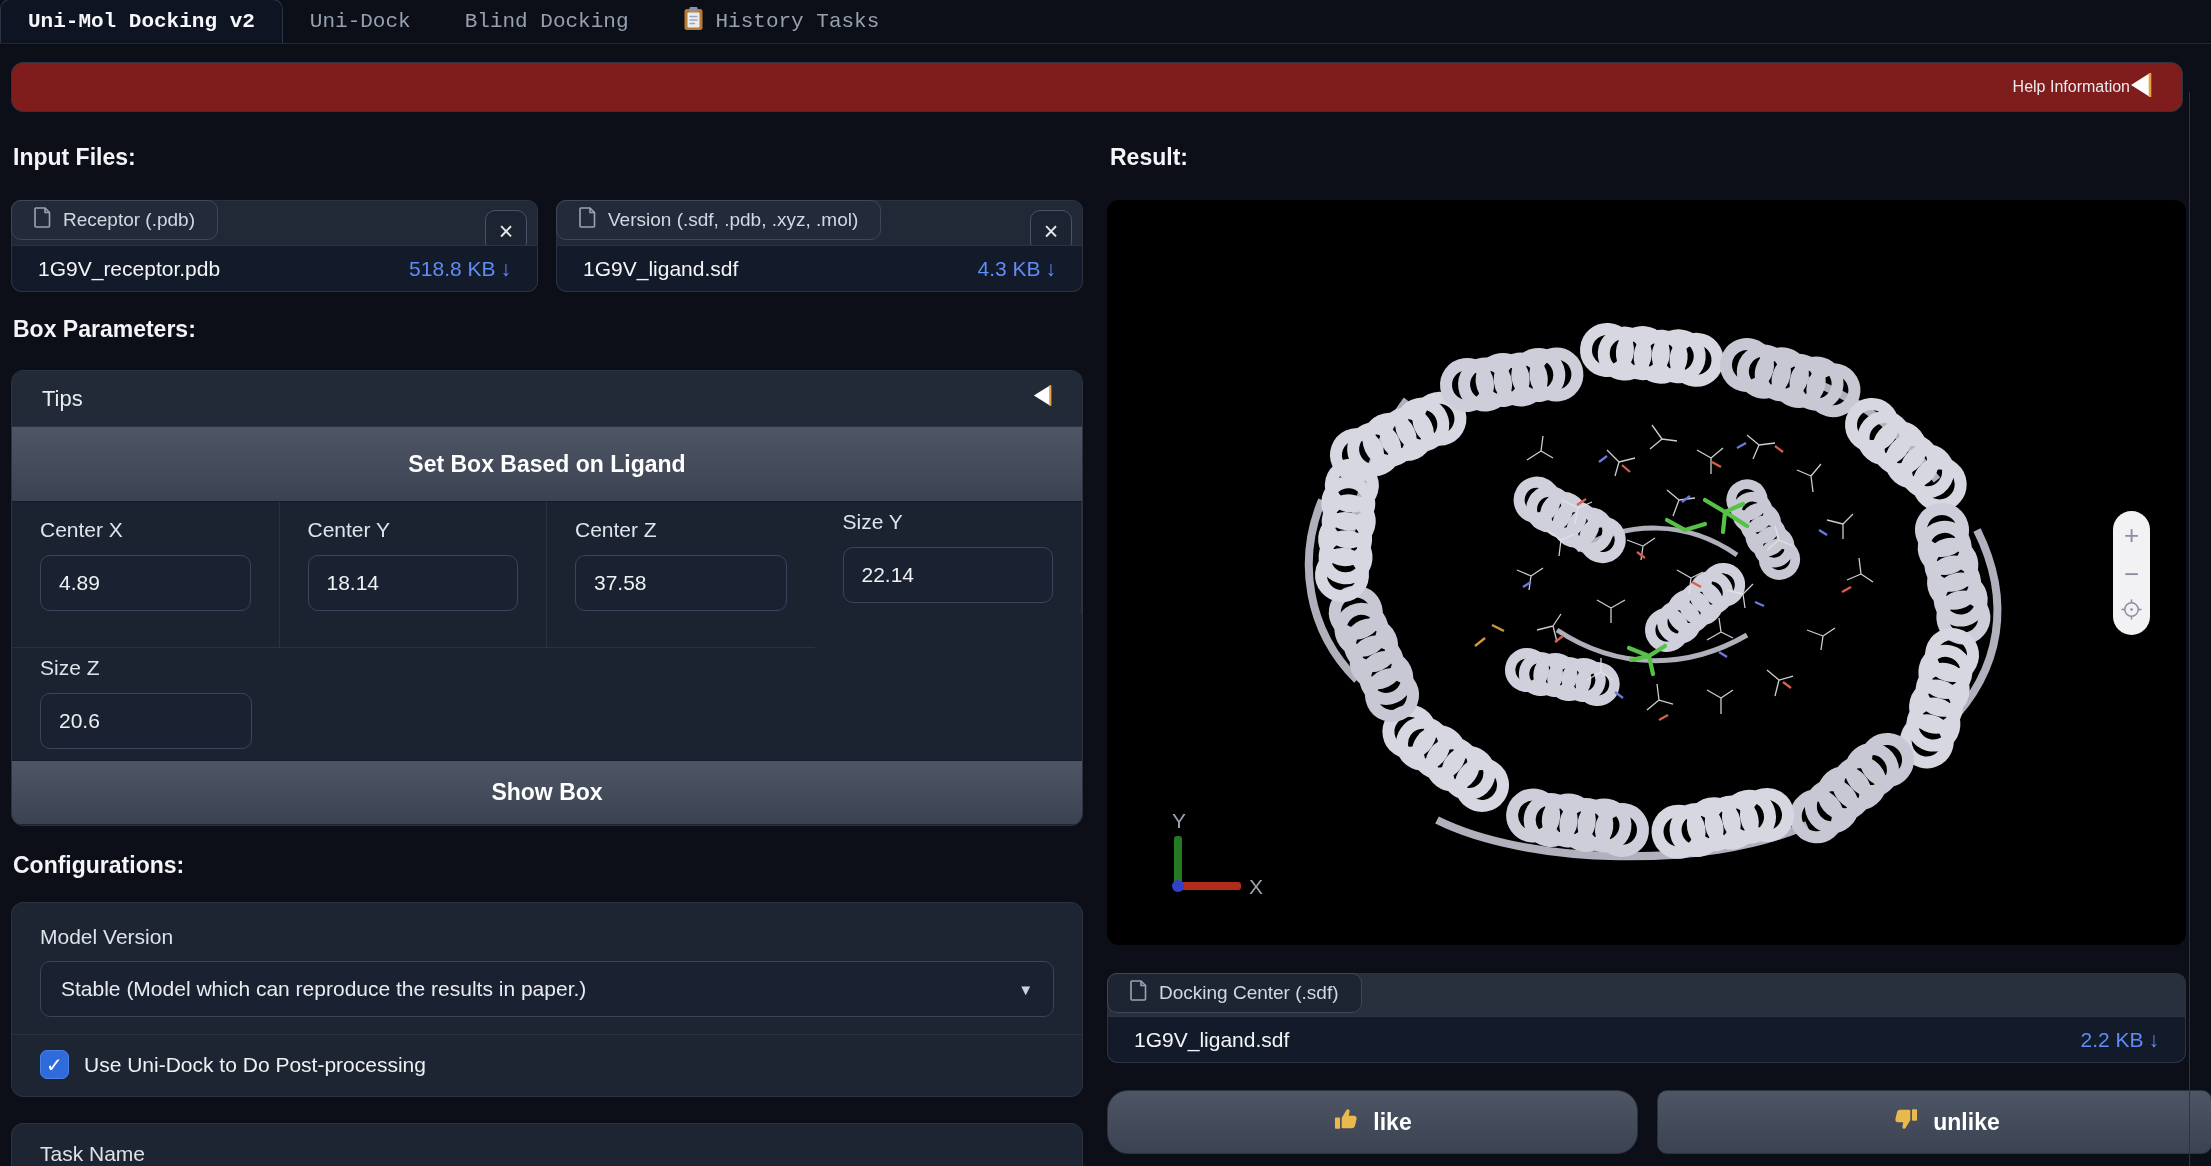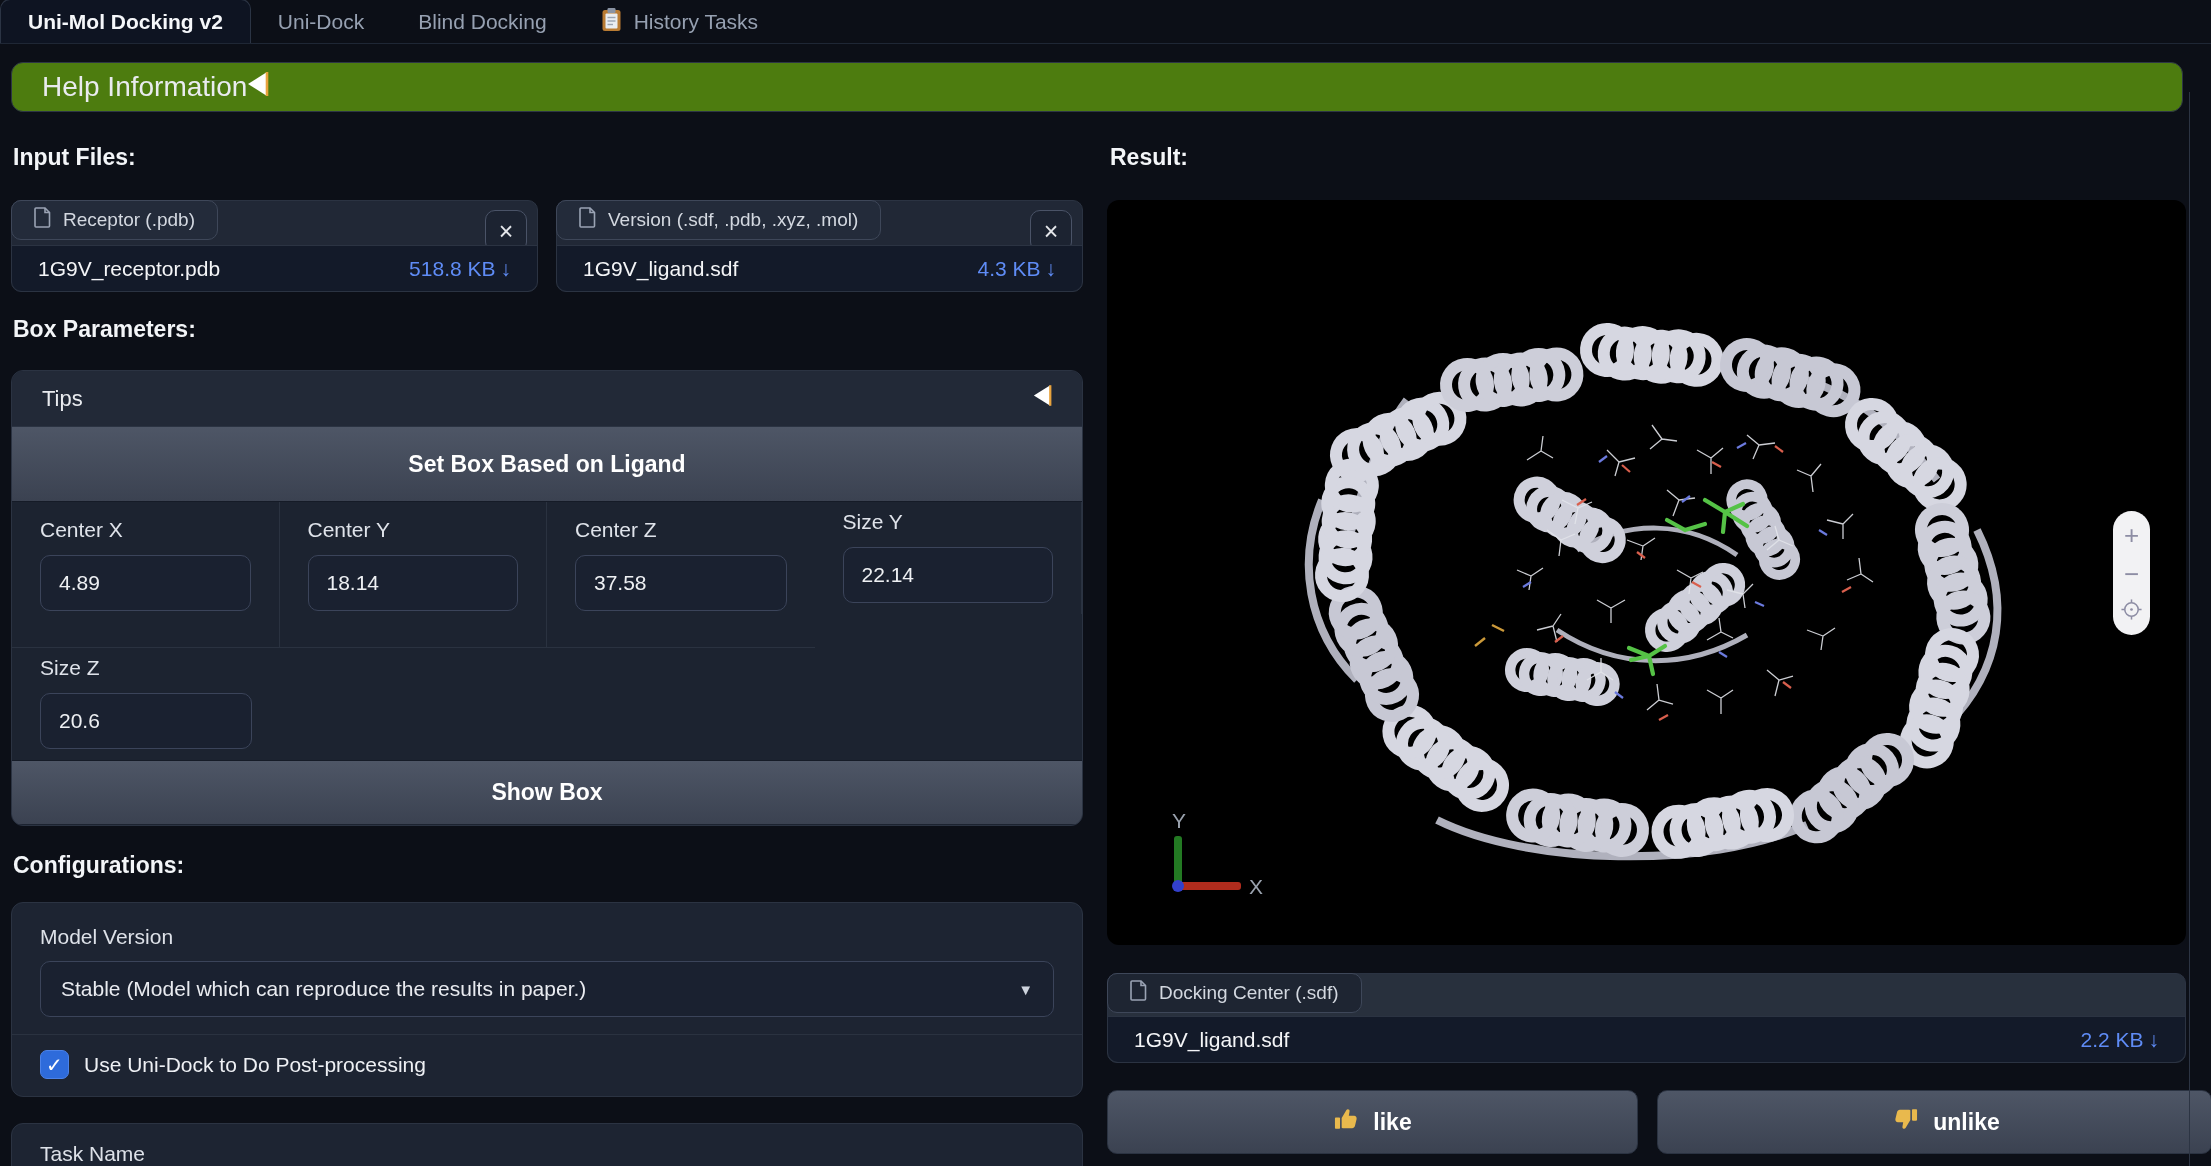--- a/index.html
+++ b/index.html
@@ -2,27 +2,27 @@
 <html><head>
 <meta charset="utf-8">
 <style>
   html,body{margin:0;padding:0;background:#0c0f17;}
   .page{position:relative;width:2211px;height:1166px;background:#0c0f17;overflow:hidden;
         font-family:"Liberation Sans","DejaVu Sans",sans-serif;color:#e8eaee;}
   
   .tab-bar{position:absolute;left:0;top:0;width:2211px;height:44px;display:flex;align-items:flex-end;
            border-bottom:1px solid #1f2735;box-sizing:border-box;}
   .tab{height:43px;display:flex;align-items:center;gap:12px;padding:0 27px;font-size:21px;
-       color:#96a0b1;cursor:pointer;box-sizing:border-box;}
+       color:#96a0b1;cursor:pointer;box-sizing:border-box;font-family:Liberation Mono, monospace;}
   .tab.active{height:44px;background:#0e1422;border:1px solid #2b3444;border-bottom:none;
               border-radius:10px 10px 0 0;color:#f5f7fa;font-weight:700;}
   
-  .help{position:absolute;left:11px;top:62px;width:2172px;height:50px;background:#4d7c0f;
+  .help{position:absolute;left:11px;top:62px;width:2172px;height:50px;background:#7f1d1d;
         border:1px solid #2d3545;border-radius:12px;display:flex;align-items:center;
-        justify-content:flex-start;padding:0 30px;box-sizing:border-box;font-size:28px;color:#e9ebef;cursor:pointer;}
+        justify-content:flex-end;padding:0 30px;box-sizing:border-box;font-size:16px;color:#e9ebef;cursor:pointer;}
   
   .sec-heading{position:absolute;left:13px;font-size:23px;font-weight:700;color:#f3f5f8;}
   
   .file-comp{position:absolute;top:200px;width:527px;height:92px;background:#212836;
              border:1px solid #2b3342;border-radius:10px;box-sizing:border-box;}
   .file-tab{position:absolute;left:-1px;top:-1px;height:40px;display:inline-flex;align-items:center;gap:12px;
             padding:0 22px;background:#232b3a;border:1px solid #3e4759;border-radius:10px;
             font-size:19px;color:#d3d8e0;box-sizing:border-box;white-space:nowrap;}
   .file-close{position:absolute;top:9px;right:10px;width:42px;height:42px;background:#1c2331;
               border:1px solid #4a5367;border-radius:10px;display:flex;align-items:center;justify-content:center;
@@ -375,21 +375,21 @@
     </div>
     <div class="file-row">
       <span class="file-name">1G9V_ligand.sdf</span>
       <span class="file-size">
         <span>2.2 KB</span>
         <span>↓</span>
       </span>
     </div>
   </div>
 
-  <div class="gray-btn fb-btn" style="left:1107px;">
+  <div class="gray-btn fb-btn" style="left:1107px;border-radius:21px;">
     <span class="icon-svg">
       <svg width="26" height="26" viewBox="0 0 24 24">
           <path d="M2.5 10.5h3.3c.4 0 .7.3.7.7v9.1c0 .4-.3.7-.7.7H2.5c-.4 0-.7-.3-.7-.7v-9.1c0-.4.3-.7.7-.7zM8 20V11l4.4-7.3c.3-.5.8-.7 1.3-.7 1 0 1.8.9 1.6 1.9L14.6 9h4.9c1.5 0 2.6 1.4 2.3 2.9l-1.5 6.4c-.3 1.3-1.4 2.2-2.7 2.2H9.6C8.7 20.5 8 20 8 20z" fill="#e9b94d"></path>
         </svg>
     </span>
     <span>like</span>
   </div>
   <div class="gray-btn fb-btn" style="left:1657px;padding-left:24px;">
     <span class="icon-svg">
       <svg width="26" height="26" viewBox="0 0 24 24">

